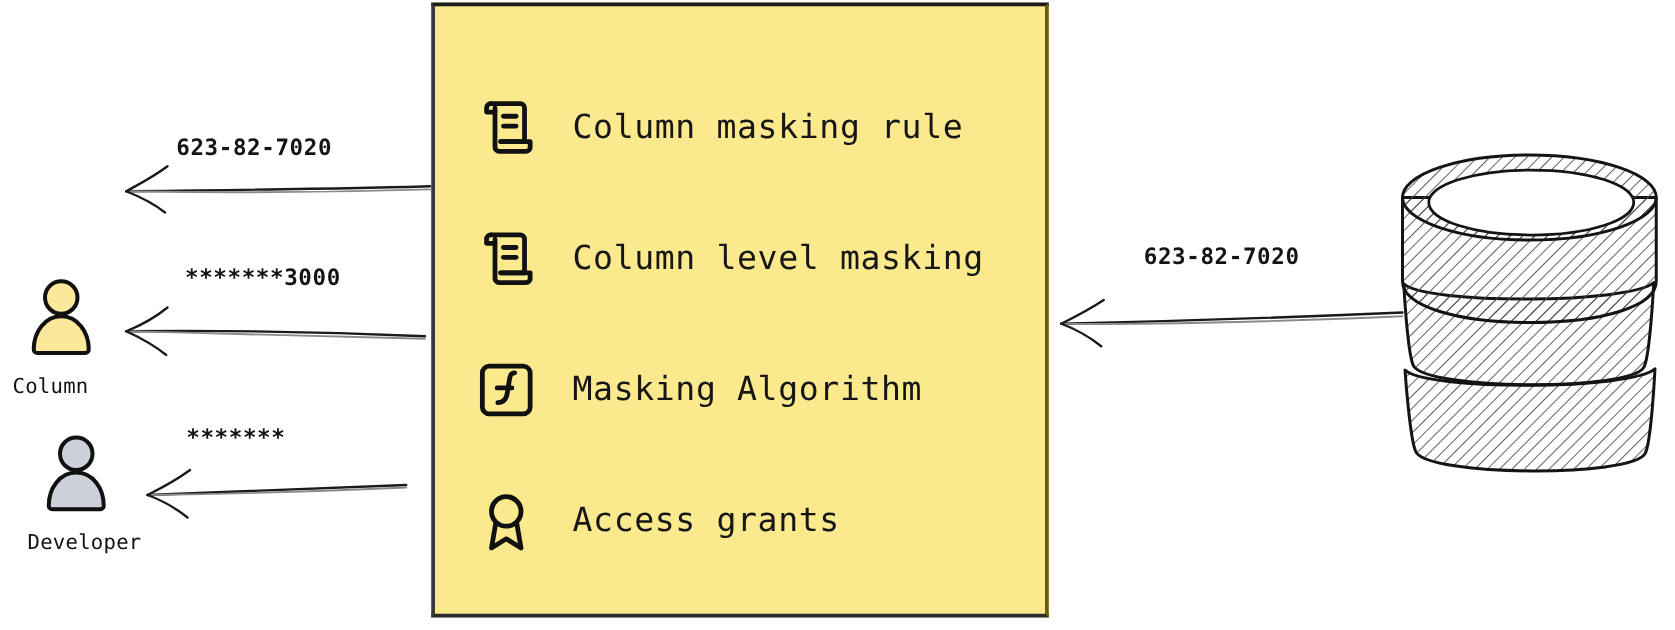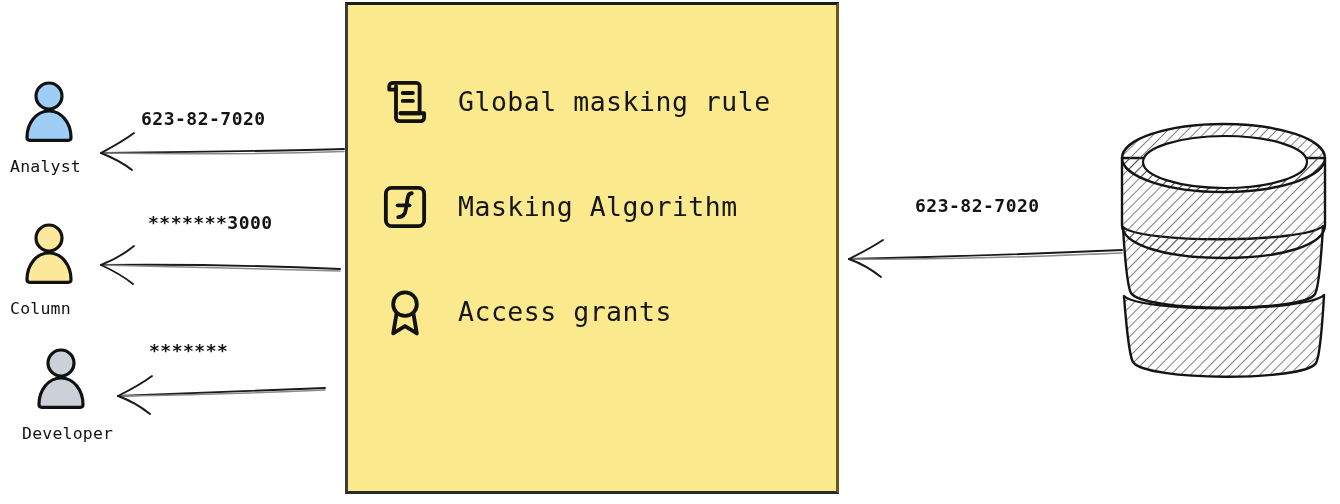--- a/index.html
+++ b/index.html
@@ -158,23 +158,33 @@
     <div class="policy-list">
 
       <div class="policy-row">
         <svg class="policy-icon" viewBox="0 0 48 48" fill="none" stroke="#111" stroke-width="3.4" stroke-linecap="round" stroke-linejoin="round">
           <path d="M13 7h21a3 3 0 0 1 3 3v24H20"></path>
           <path d="M13 7a3 3 0 0 0-3 3v3h6"></path>
           <path d="M16 10v28a3 3 0 0 0 3 3h19a3 3 0 0 0 3-3v-4H20"></path>
           <path d="M22 16h9"></path>
             <path d="M22 23h9"></path>
         </svg>
-        <div class="policy-label">Global masking rule</div>
-      </div>
-
+        <div class="policy-label">Column masking rule</div>
+      </div>
+
+      <div class="policy-row">
+        <svg class="policy-icon" viewBox="0 0 48 48" fill="none" stroke="#111" stroke-width="3.4" stroke-linecap="round" stroke-linejoin="round">
+          <path d="M13 7h21a3 3 0 0 1 3 3v24H20"></path>
+          <path d="M13 7a3 3 0 0 0-3 3v3h6"></path>
+          <path d="M16 10v28a3 3 0 0 0 3 3h19a3 3 0 0 0 3-3v-4H20"></path>
+          <path d="M22 16h9"></path>
+            <path d="M22 23h9"></path>
+        </svg>
+        <div class="policy-label">Column level masking</div>
+      </div>
 
       <div class="policy-row">
         <svg class="policy-icon" viewBox="0 0 48 48" fill="none" stroke="#111" stroke-width="3.4" stroke-linecap="round" stroke-linejoin="round">
           <rect x="7" y="7" width="34" height="34" rx="5"></rect>
           <path d="M18 33c4.5 0 6.2-2.8 6.8-7.2l1.6-10.1c.4-2.6 1.6-3.9 3.6-3.9"></path>
           <path d="M17.5 22.5h10.5"></path>
         </svg>
         <div class="policy-label">Masking Algorithm</div>
       </div>
 
@@ -182,27 +192,20 @@
         <svg class="policy-icon" viewBox="0 0 48 48" fill="none" stroke="#111" stroke-width="3.4" stroke-linecap="round" stroke-linejoin="round">
           <circle cx="24" cy="17" r="10.5"></circle>
           <path d="M16.5 25.5 13.5 43l10.5-6.5L34.5 43l-3-17.5"></path>
         </svg>
         <div class="policy-label">Access grants</div>
       </div>
 
     </div>
   </div>
 
-  <div class="actor" id="actor-analyst">
-    <svg class="actor-glyph" viewBox="0 0 66 76">
-      <circle cx="33" cy="16" r="13" fill="#9ecdf5" stroke="#111" stroke-width="3.2"></circle>
-      <path d="M33 31c-13 0-22 12.5-22 26.5 0 1.6 1.2 2.8 2.8 2.8h38.4c1.6 0 2.8-1.2 2.8-2.8C55 43.5 46 31 33 31Z" fill="#9ecdf5" stroke="#111" stroke-width="3.2" stroke-linejoin="round"></path>
-    </svg>
-    <div class="actor-label">Analyst</div>
-  </div>
 
   <div class="actor" id="actor-support">
     <svg class="actor-glyph" viewBox="0 0 66 76">
       <circle cx="33" cy="16" r="13" fill="#fbe89a" stroke="#111" stroke-width="3.2"></circle>
       <path d="M33 31c-13 0-22 12.5-22 26.5 0 1.6 1.2 2.8 2.8 2.8h38.4c1.6 0 2.8-1.2 2.8-2.8C55 43.5 46 31 33 31Z" fill="#fbe89a" stroke="#111" stroke-width="3.2" stroke-linejoin="round"></path>
     </svg>
     <div class="actor-label">Column</div>
   </div>
 
   <div class="actor" id="actor-developer">

